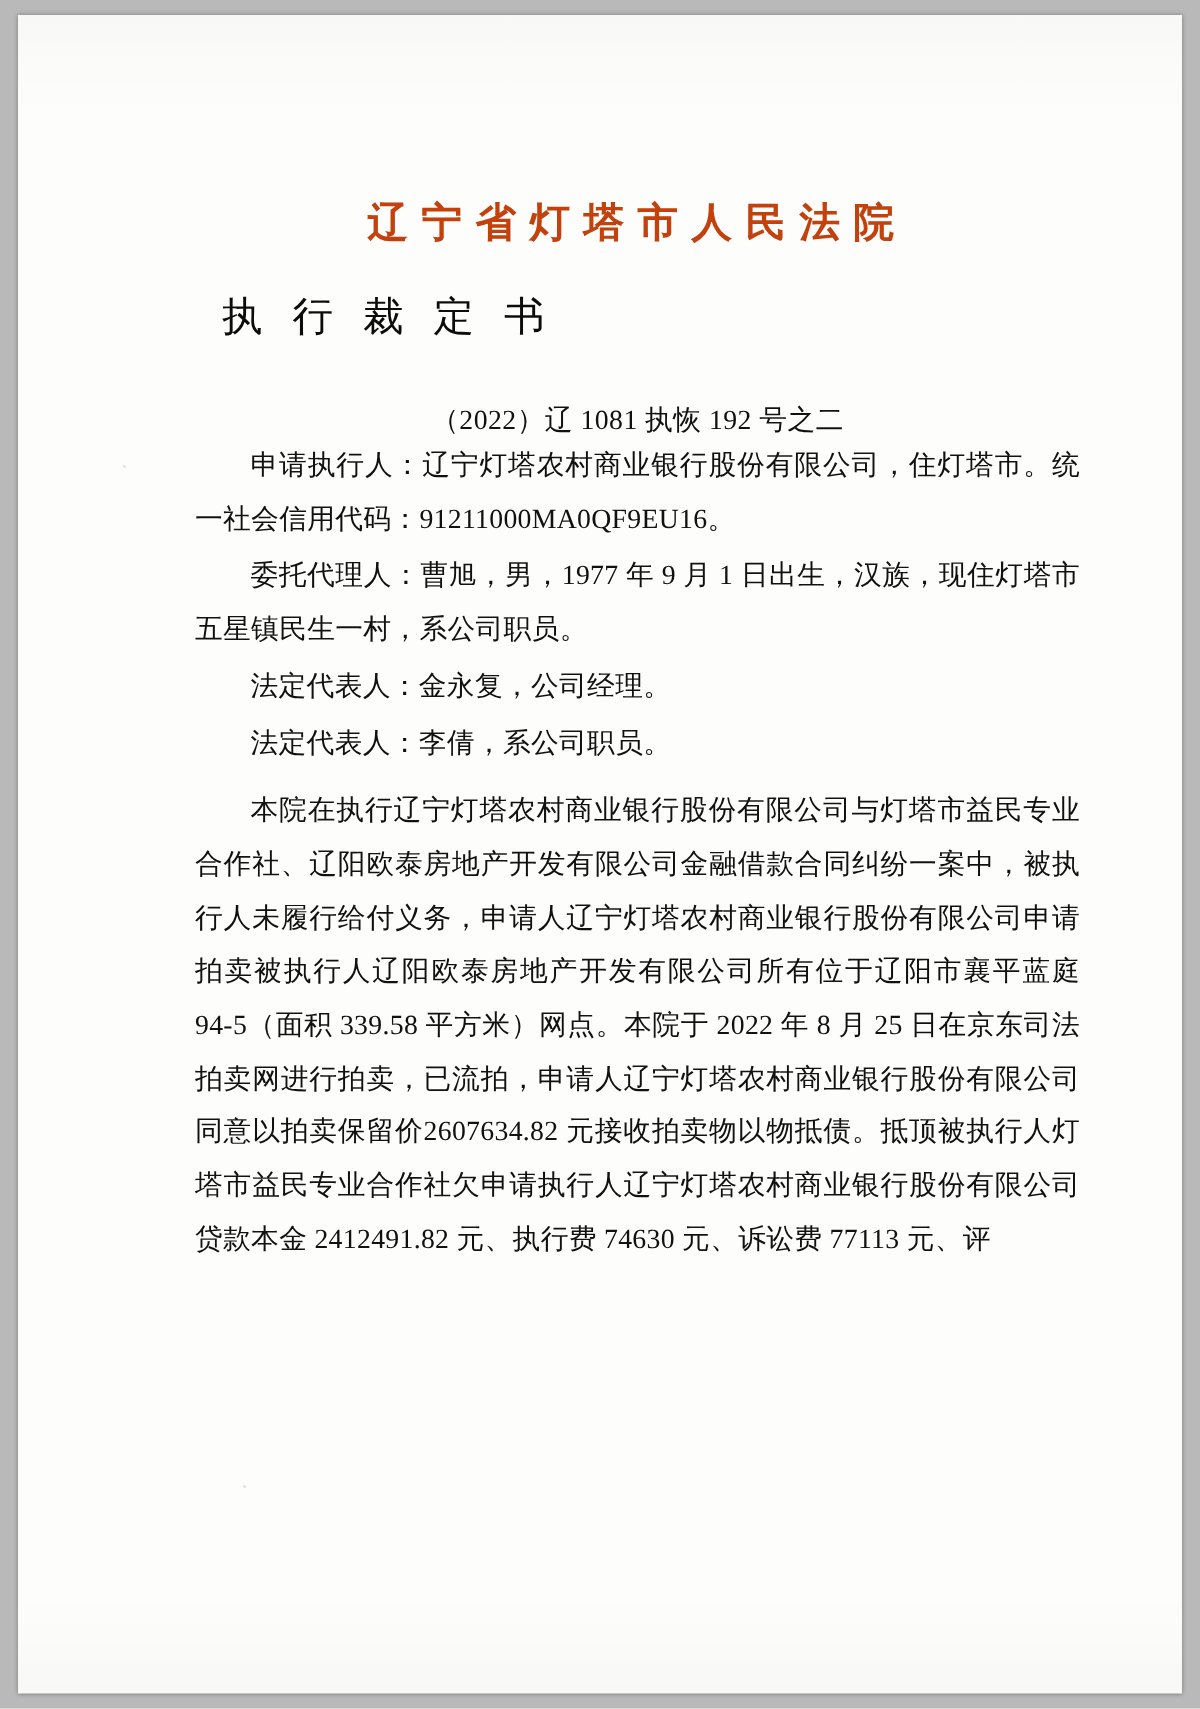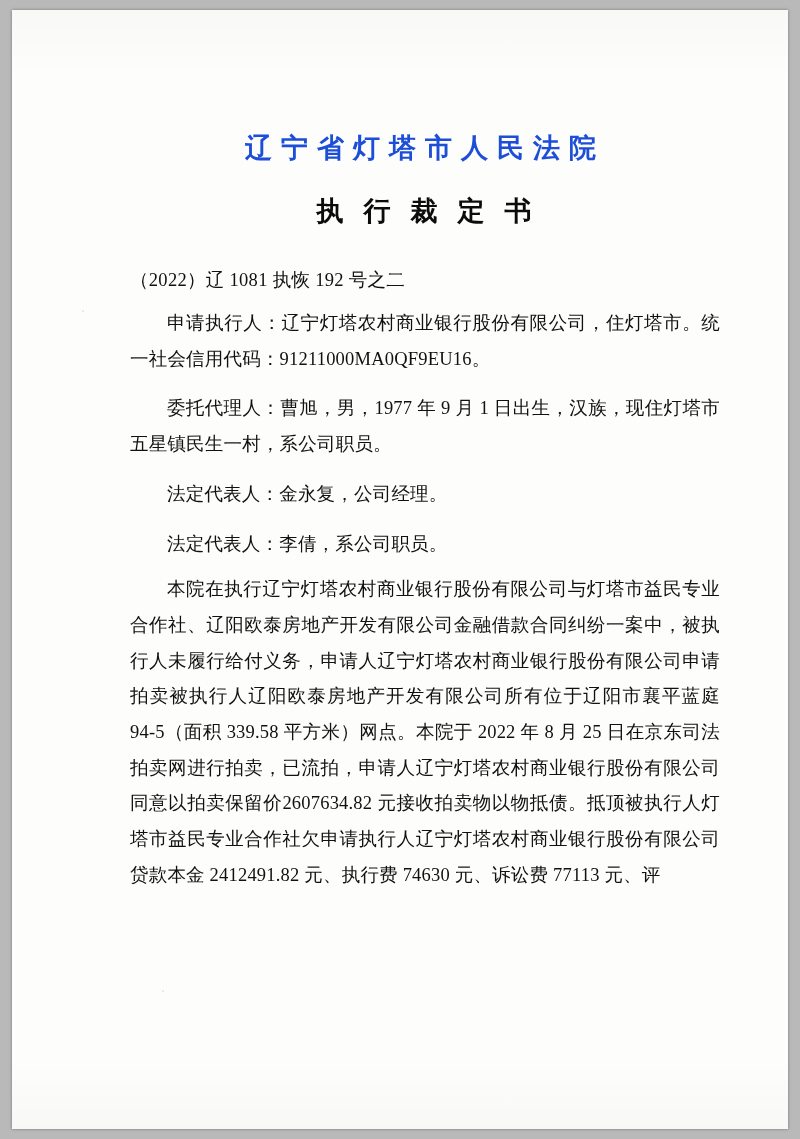--- a/index.html
+++ b/index.html
@@ -33,49 +33,49 @@
     position: absolute;
     left: 118px;
     top: 118px;
     width: 590px;
   }
   .doc-title {
     font-size: 27px;
     font-weight: bold;
     text-align: center;
     letter-spacing: 9px;
-    color: #1d4ed8;
+    color: #c2410c;
     line-height: 1.5;
     white-space: nowrap;
   }
   .doc-subtitle {
     font-size: 27px;
-    font-weight: bold;
-    text-align: center;
+    font-weight: normal;
+    text-align: left;
     letter-spacing: 20px;
     color: #0c0c0c;
     margin-top: 22px;
     line-height: 1.5;
     padding-left: 18px;
   }
   .case-number {
     font-size: 18.5px;
-    text-align: left;
+    text-align: center;
     color: #111;
     margin-top: 36px;
     letter-spacing: 0.3px;
   }
   .para {
     font-size: 18.5px;
     color: #111;
     line-height: 1.93;
     text-align: justify;
     text-justify: inter-ideograph;
     letter-spacing: 0.2px;
-    margin-top: 14px;
+    margin-top: 2px;
   }
   .para.indent {
     text-indent: 2em;
   }
   .para.body {
     margin-top: 10px;
   }
   .speck {
     position: absolute;
     background: #c9c7c2;

